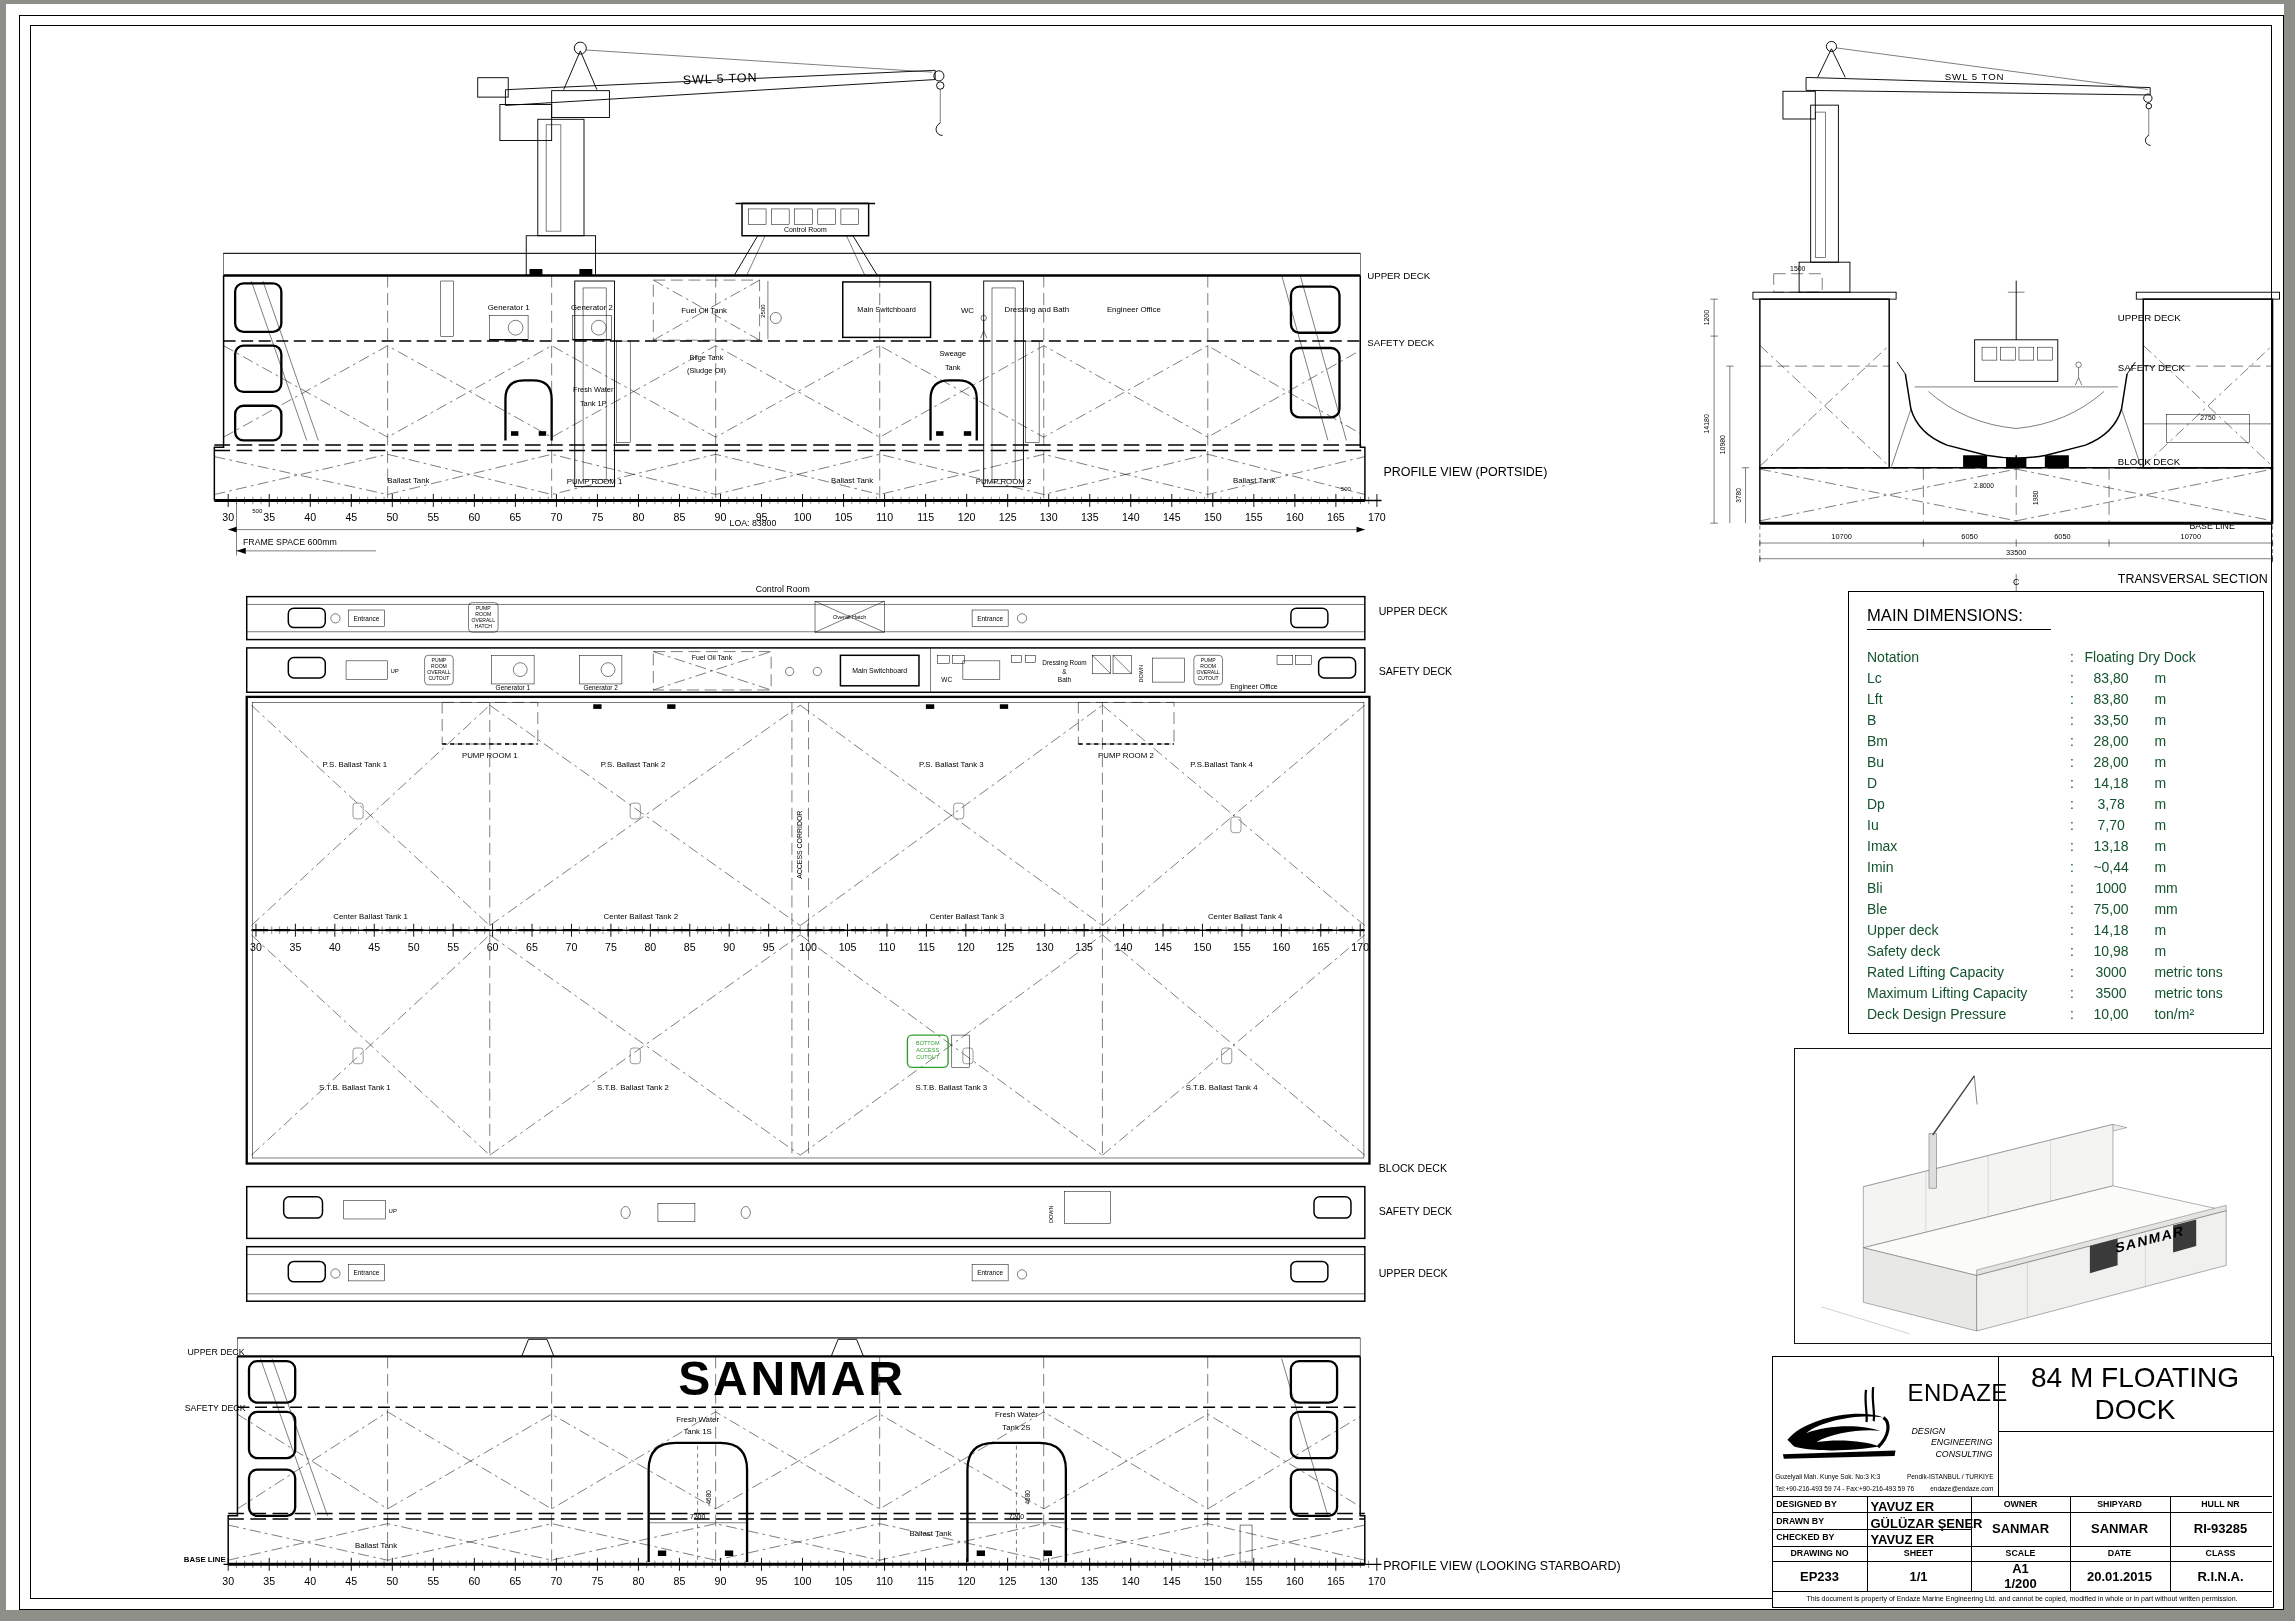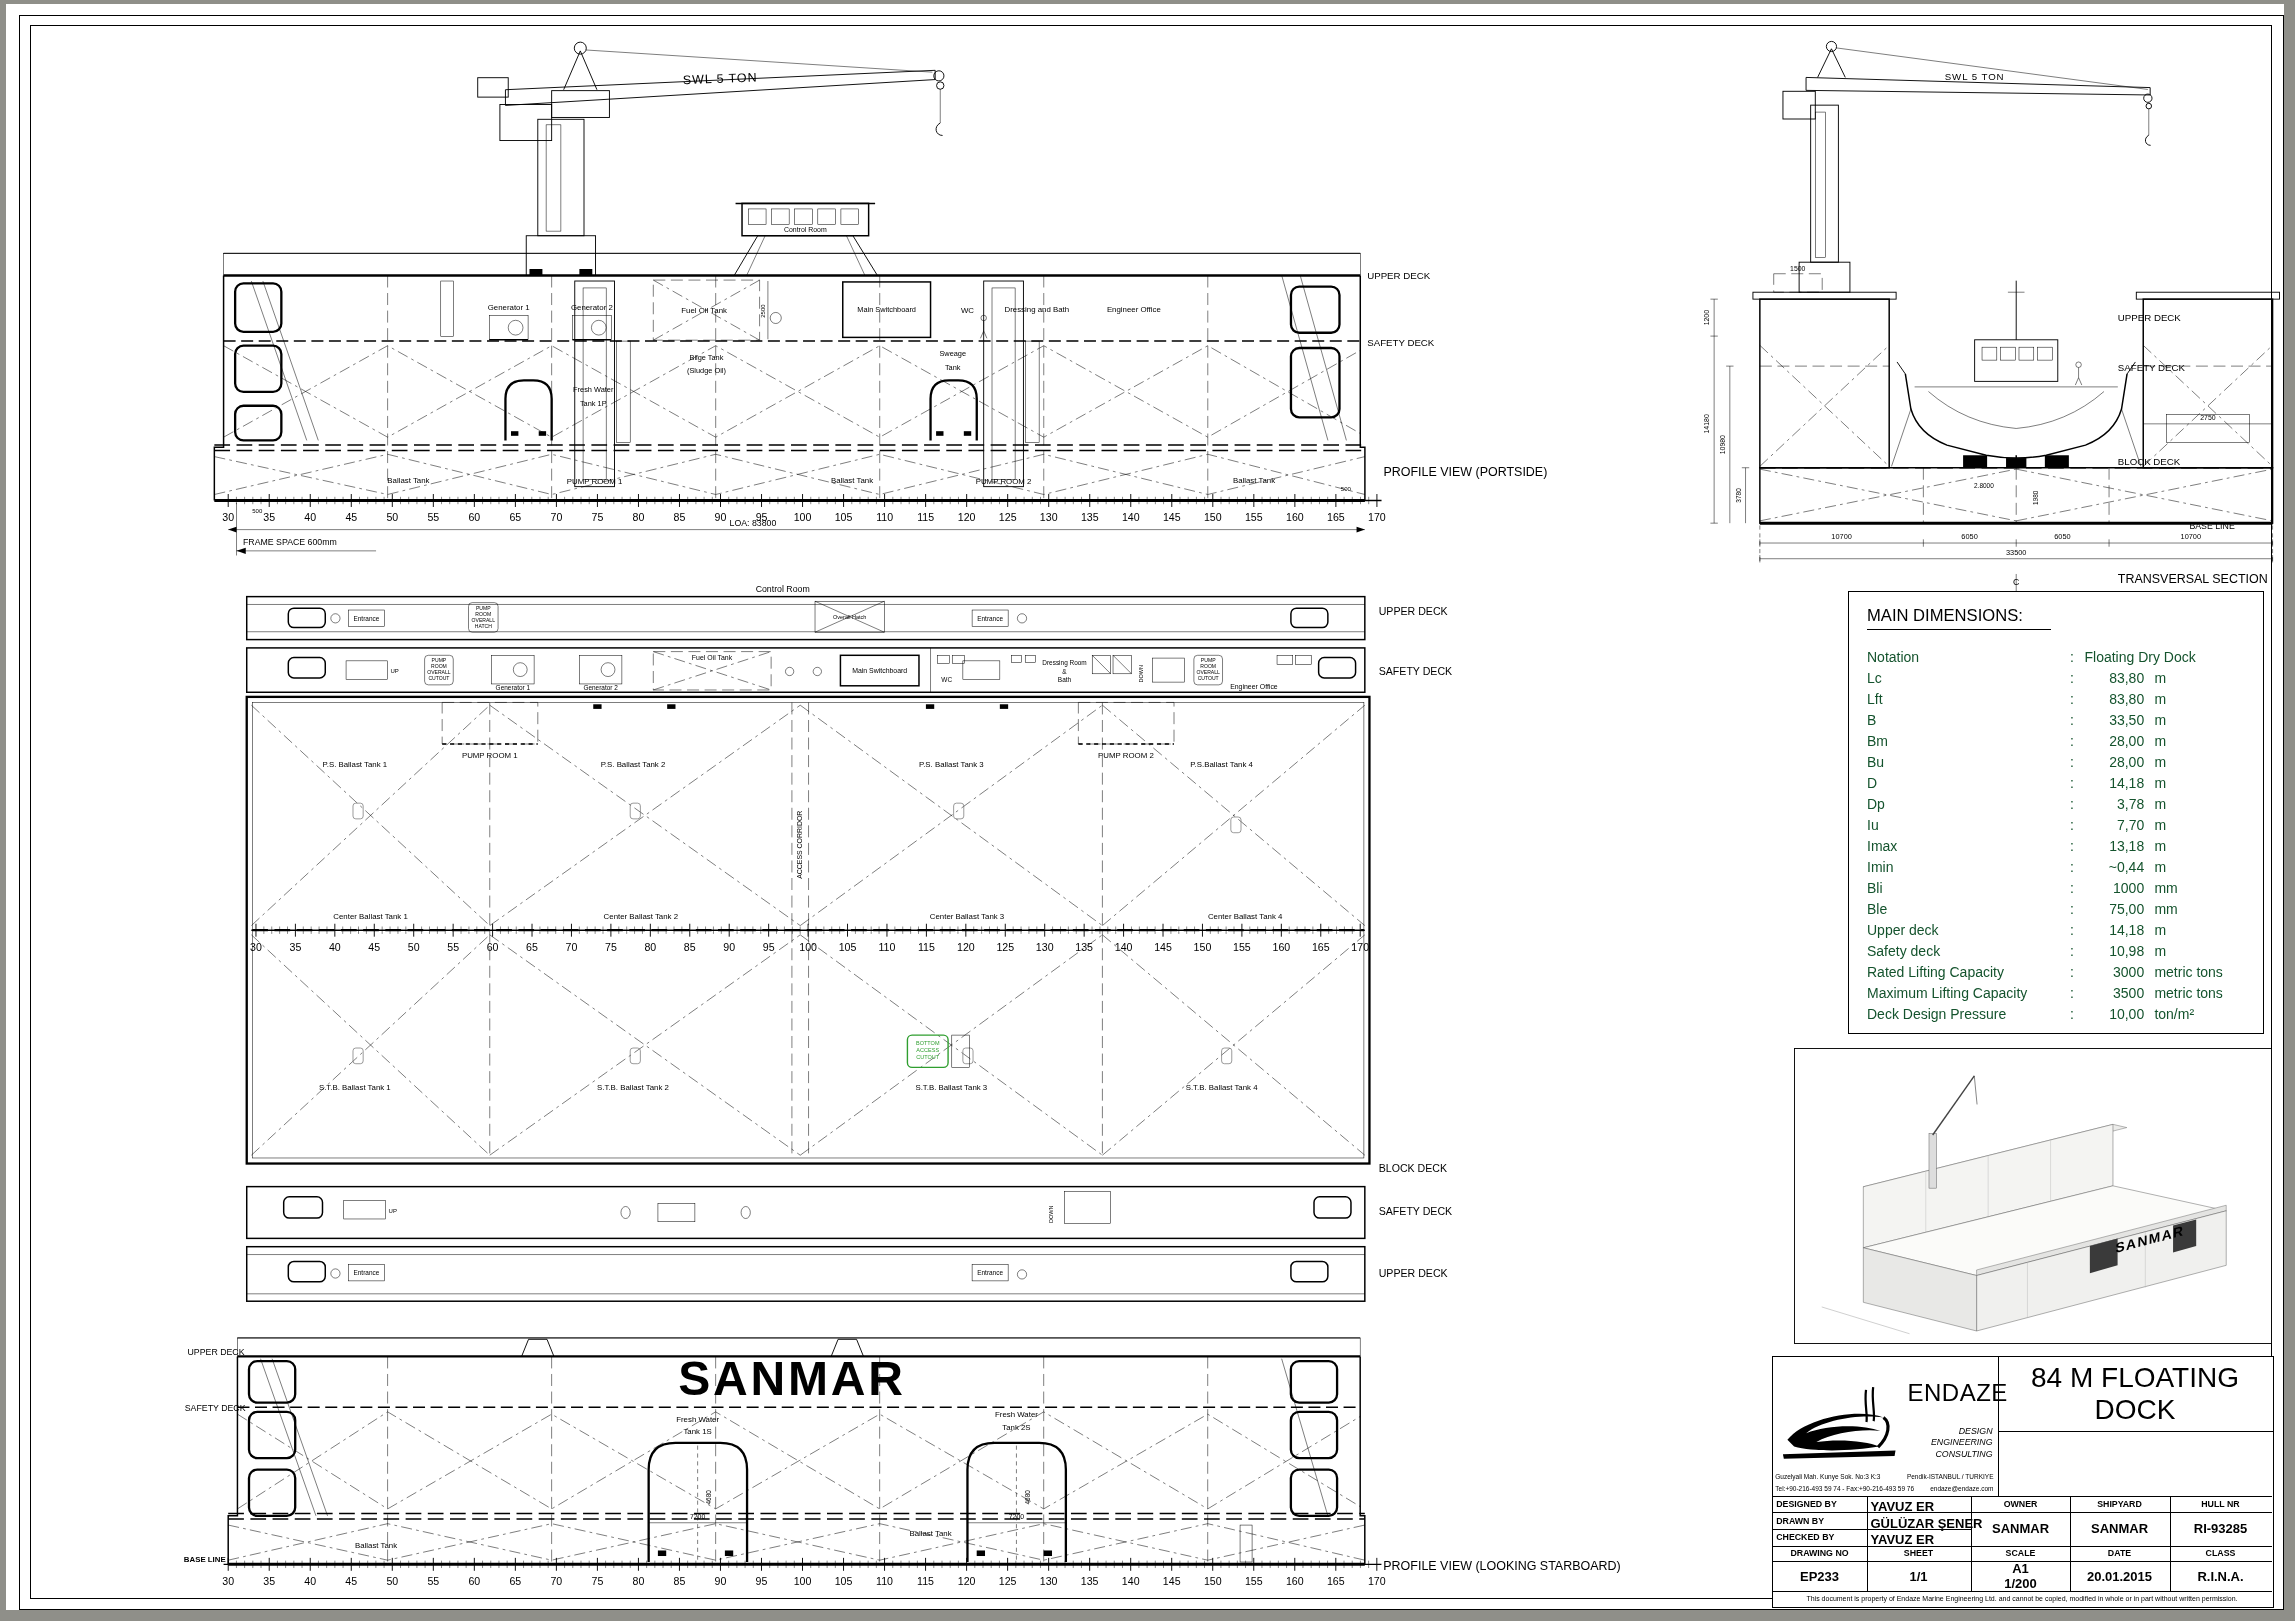--- a/index.html
+++ b/index.html
@@ -31,21 +31,21 @@
   .gt{fill:#2f9e2f}
   .rl{stroke:#000;stroke-width:3}.rt{stroke:#000;stroke-width:2}.rm{stroke:#000;stroke-width:1}
   .rn{font-size:23px;text-anchor:middle;fill:#000}
 
   
   #maindims{position:absolute;left:1842px;top:587px;width:416px;height:443px;border:1.4px solid #000;
     box-sizing:border-box;padding:14px 18.5px;background:#fff;}
   #maindims .mdtitle{font-size:16.6px;color:#000;border-bottom:1.4px solid #000;display:inline-block;
     padding:0 28px 3.7px 0;margin-bottom:17px;}
   .dimrow{display:grid;grid-template-columns:199px 12px 69px 1fr;font-size:14px;line-height:21px;color:#14532d;}
-  .dimrow .dl{text-align:left}.dimrow .dc{text-align:center}.dimrow .dv{text-align:right;padding-right:2.8px;white-space:nowrap}
+  .dimrow .dl{text-align:left}.dimrow .dc{text-align:center}.dimrow .dv{text-align:center;padding-right:2.8px;white-space:nowrap}
   .dimrow .dv.txt{text-align:left;padding-left:6.5px}
   .dimrow .du{text-align:left;padding-left:7.4px;white-space:nowrap}
 
   
   #titleblock{position:absolute;left:1766px;top:1352px;width:502px;height:252px;border:1.4px solid #000;
     box-sizing:border-box;background:#fff;color:#000;}
   #titleblock .cell{position:absolute;box-sizing:border-box;}
   .tb-line{position:absolute;background:#000;}
   .hdr{font-weight:bold;font-size:8.8px}
   .val{font-size:13px}
@@ -1263,21 +1263,21 @@
     <div class="tb-line" style="left:397px;top:139px;width:0.9px;height:95px"></div>
 
     <svg class="cell" style="left:1.8px;top:14px" width="134" height="102" viewBox="0 0 300 220">
       <path d="M30,150 C70,100 190,78 245,100 C190,92 110,105 72,135 C120,115 200,115 238,130 C195,125 130,135 95,155 C140,147 210,152 235,165 C180,175 90,178 45,165 Z" fill="#000"></path>
       <path d="M245,100 C262,112 258,142 233,166" fill="none" stroke="#000" stroke-width="7"></path>
       <path d="M206,38 C202,68 210,95 207,110" fill="none" stroke="#000" stroke-width="5"></path>
       <path d="M222,32 C218,62 227,92 223,108" fill="none" stroke="#000" stroke-width="5"></path>
       <path d="M20,182 L272,174 L270,186 L22,192 Z" fill="#000"></path>
     </svg>
     <div class="cell" style="left:135px;top:22px;width:88px;font-size:24px;letter-spacing:0.5px">ENDAZE</div>
-    <div class="cell it" style="left:139px;top:69px;width:81px;text-align:right;font-size:8.8px">DESIGN</div>
+    <div class="cell it" style="left:139px;top:69px;width:81px;text-align:left;font-size:8.8px">DESIGN</div>
     <div class="cell it" style="left:139px;top:80px;width:81px;text-align:right;font-size:8.8px">ENGINEERING</div>
     <div class="cell it" style="left:139px;top:92px;width:81px;text-align:right;font-size:8.8px">CONSULTING</div>
     <div class="cell" style="left:2.8px;top:116px;font-size:6.5px">Guzelyali Mah. Kunye Sok. No:3 K:3</div>
     <div class="cell" style="left:2.8px;top:128px;font-size:6.5px">Tel:+90-216-493 59 74 - Fax:+90-216-493 59 76</div>
     <div class="cell" style="left:116px;top:116px;width:105px;text-align:right;font-size:6.5px">Pendik-ISTANBUL / TURKIYE</div>
     <div class="cell" style="left:116px;top:128px;width:105px;text-align:right;font-size:6.5px">endaze@endaze.com</div>
 
     <div class="cell ctr" style="left:226px;top:0;width:273px;height:74px;font-size:28px">84 M FLOATING DOCK</div>
 
     <div class="cell hdr" style="left:3.7px;top:142px">DESIGNED BY</div>

